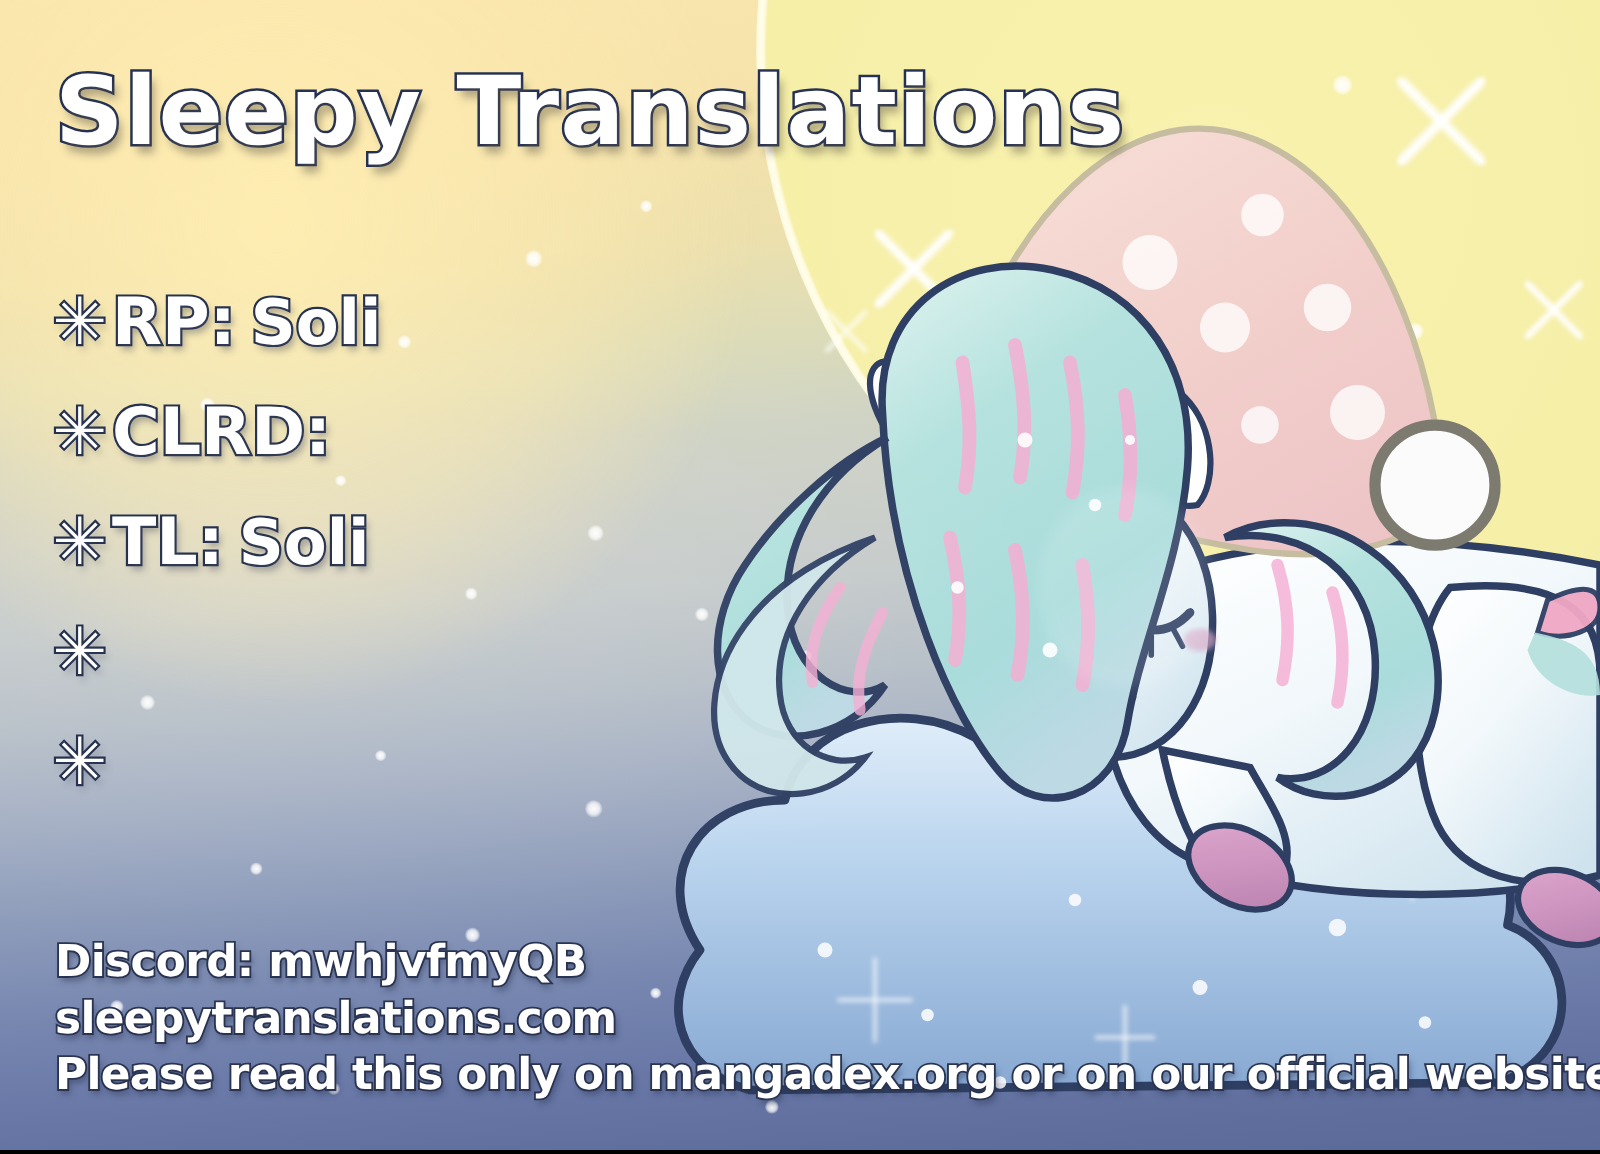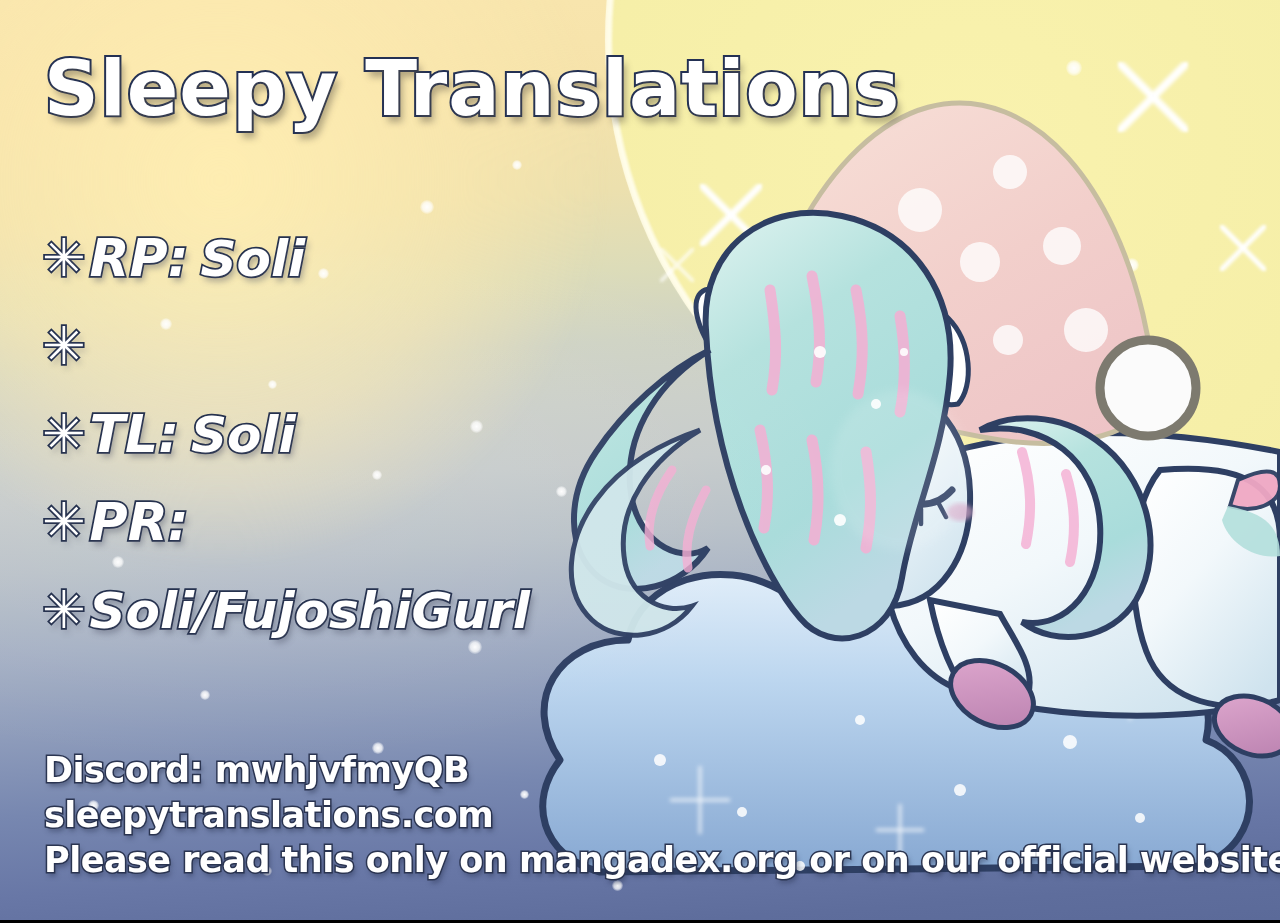--- a/index.html
+++ b/index.html
@@ -109,29 +109,27 @@
   }
   .credit-star {
     font-size:52px;
     font-weight:bold;
     line-height:1;
     margin-right:4px;
   }
   .credit-role {
     font-size:52px;
     font-weight:bold;
-    font-style:italic;
     line-height:1;
     margin-right:12px;
   }
   .credit-name {
     font-size:50px;
     font-weight:bold;
     line-height:1;
-    font-style:italic;
   }
 
   .footer {
     position:absolute;
     left:44px; top:748px;
     color:#ffffff;
     -webkit-text-stroke:3px #2c3652;
     paint-order:stroke fill;
     text-shadow:2px 4px 5px rgba(40,50,80,0.5);
   }
@@ -413,36 +411,35 @@
   <div class="credits">
 
     <div class="credit-line">
       <span class="credit-star">✳</span>
       <span class="credit-role">RP:</span>
       <span class="credit-name">Soli</span>
     </div>
 
     <div class="credit-line">
       <span class="credit-star">✳</span>
+      <span class="credit-role">CLRD:</span>
     </div>
 
     <div class="credit-line">
       <span class="credit-star">✳</span>
       <span class="credit-role">TL:</span>
       <span class="credit-name">Soli</span>
     </div>
 
     <div class="credit-line">
       <span class="credit-star">✳</span>
-      <span class="credit-role">PR:</span>
     </div>
 
     <div class="credit-line">
       <span class="credit-star">✳</span>
-      <span class="credit-name">Soli/FujoshiGurl</span>
     </div>
 
   </div>
 
   <div class="footer">
     <div class="footer-line">Discord: mwhjvfmyQB</div>
     <div class="footer-line">sleepytranslations.com</div>
     <div class="footer-line">Please read this only on mangadex.org or on our official website!</div>
   </div>
 

